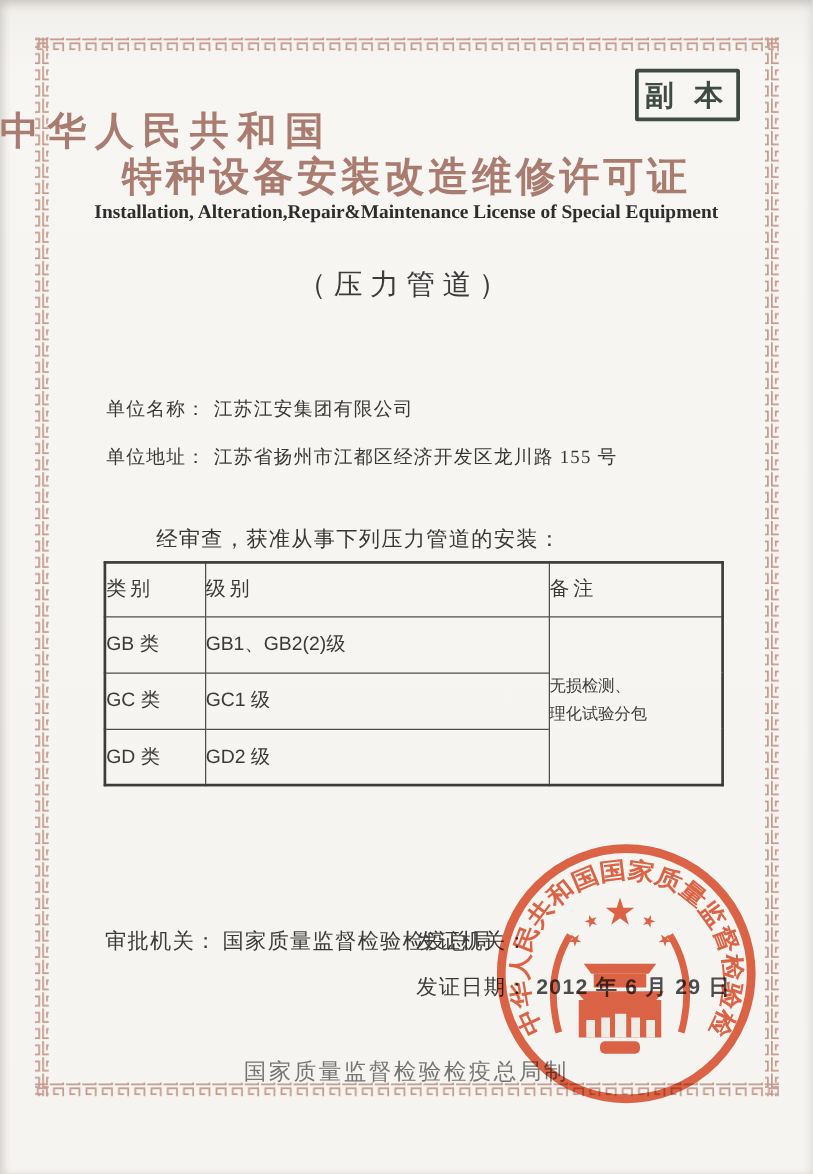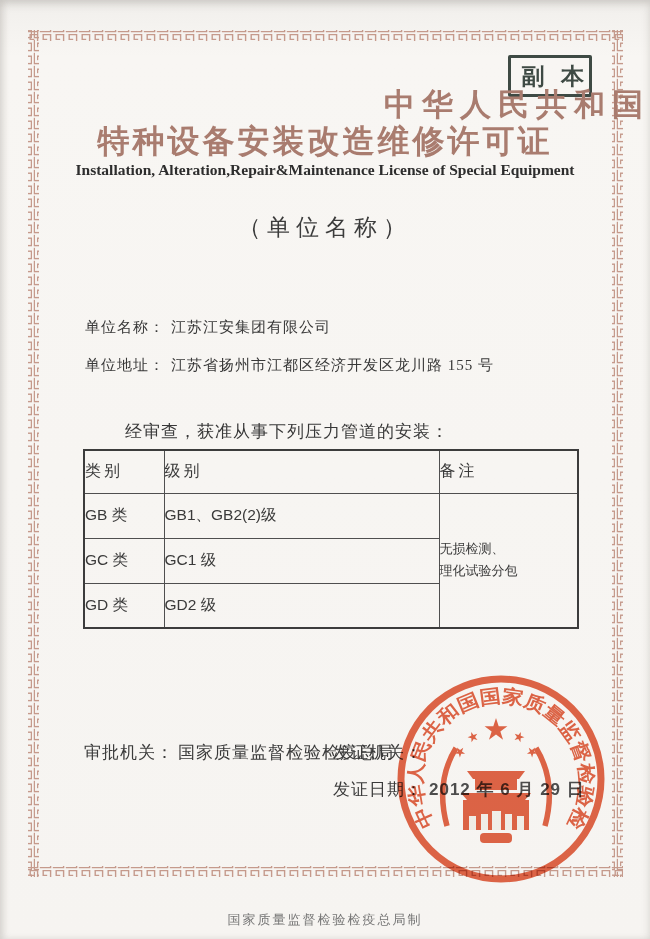--- a/index.html
+++ b/index.html
@@ -12,26 +12,26 @@
     color:#3d3d3d;
     overflow:hidden;
     box-shadow:inset 0 4px 8px rgba(120,115,108,.25), inset 4px 0 6px rgba(120,115,108,.12);
   }
   .abs{position:absolute;white-space:nowrap;}
   .frame-svg{position:absolute;left:0;top:0;}
 
   .copy-badge{
     left:508px;top:55px;width:78px;height:36px;
     border:3px solid #3e4a44;border-radius:2px;
-    display:flex;align-items:center;justify-content:flex-end;
+    display:flex;align-items:center;justify-content:flex-start;
     font-family:"Liberation Sans","DejaVu Sans",sans-serif;
     font-size:23px;font-weight:bold;color:#3e4a44;letter-spacing:5px;
     text-indent:5px;
   }
-  .title-cn-1{left:0;top:84px;width:650px;text-align:right;
+  .title-cn-1{left:0;top:84px;width:650px;text-align:left;
     font-family:Liberation Serif, serif;
     font-size:31px;font-weight:bold;color:#a97c6f;letter-spacing:7px;}
   .title-cn-2{left:0;top:120px;width:650px;text-align:center;
     font-family:"Liberation Sans","DejaVu Sans",sans-serif;
     font-size:32px;font-weight:bold;color:#a97c6f;letter-spacing:3px;}
   .title-en-1{left:0;top:161px;width:650px;text-align:center;
     font-size:15.5px;font-weight:bold;color:#2d2d2d;}
   .title-en-2{left:0;top:183px;width:650px;text-align:center;
     font-size:15.5px;font-weight:bold;color:#2d2d2d;}
   .subtitle{left:0;top:212px;width:650px;text-align:center;
@@ -67,23 +67,23 @@
   td.remark-cell{text-align:left;padding-left:12px;font-size:13px;line-height:1.75;white-space:nowrap;}
 
   .f-row1{top:741px;} .f-row2{top:778px;}
   .f-left{left:84px;} .f-mid{left:333px;}
   .f-label{font-size:17px;color:#3a3a3a;letter-spacing:1px;}
   .f-value{font-size:17px;color:#3a3a3a;letter-spacing:1px;margin-left:4px;}
   .f-date{font-family:"Liberation Sans","DejaVu Sans",sans-serif;
     font-size:17px;font-weight:600;color:#4c4c4c;letter-spacing:1px;margin-left:6px;}
 
   .seal-svg{left:394px;top:672px;mix-blend-mode:multiply;opacity:.88;z-index:3;}
-  .imprint{left:0;top:911px;width:650px;text-align:center;
+  .imprint{left:0;top:845px;width:650px;text-align:center;
     font-family:"Liberation Sans","DejaVu Sans",sans-serif;
-    font-size:13px;color:#757575;letter-spacing:2px;}
+    font-size:18px;color:#757575;letter-spacing:2px;}
 </style>
 </head>
 <body>
 
 <div class="page">
 
   <svg class="frame-svg" width="650" height="939" viewBox="0 0 650 939" aria-hidden="true">
     <defs>
       <pattern id="mh" width="13" height="11" patternUnits="userSpaceOnUse">
         <path d="M0.8,9.6 H11.6 V1.6 H4.2 V6.4 H8.2" fill="none" stroke="#c59a8c" stroke-width="1.4"></path>
@@ -98,21 +98,21 @@
     <rect x="612" y="30" width="11" height="847" fill="url(#mv)"></rect>
   </svg>
 
   <div class="abs copy-badge">
     <span>副 本</span>
   </div>
 
   <div class="abs title-cn-1">中华人民共和国</div>
   <div class="abs title-en-1">Installation, Alteration,Repair&amp;Maintenance License of Special Equipment</div>
   <div class="abs title-cn-2">特种设备安装改造维修许可证</div>
-  <div class="abs subtitle">（单位名称）</div>
+  <div class="abs subtitle">（压力管道）</div>
 
 
   <div class="abs field unit-name">
     <span>单位名称：</span><span class="value">江苏江安集团有限公司</span>
   </div>
   <div class="abs field unit-addr">
     <span>单位地址：</span><span class="value">江苏省扬州市江都区经济开发区龙川路 155 号</span>
   </div>
 
   <div class="abs intro">经审查，获准从事下列压力管道的安装：</div>

